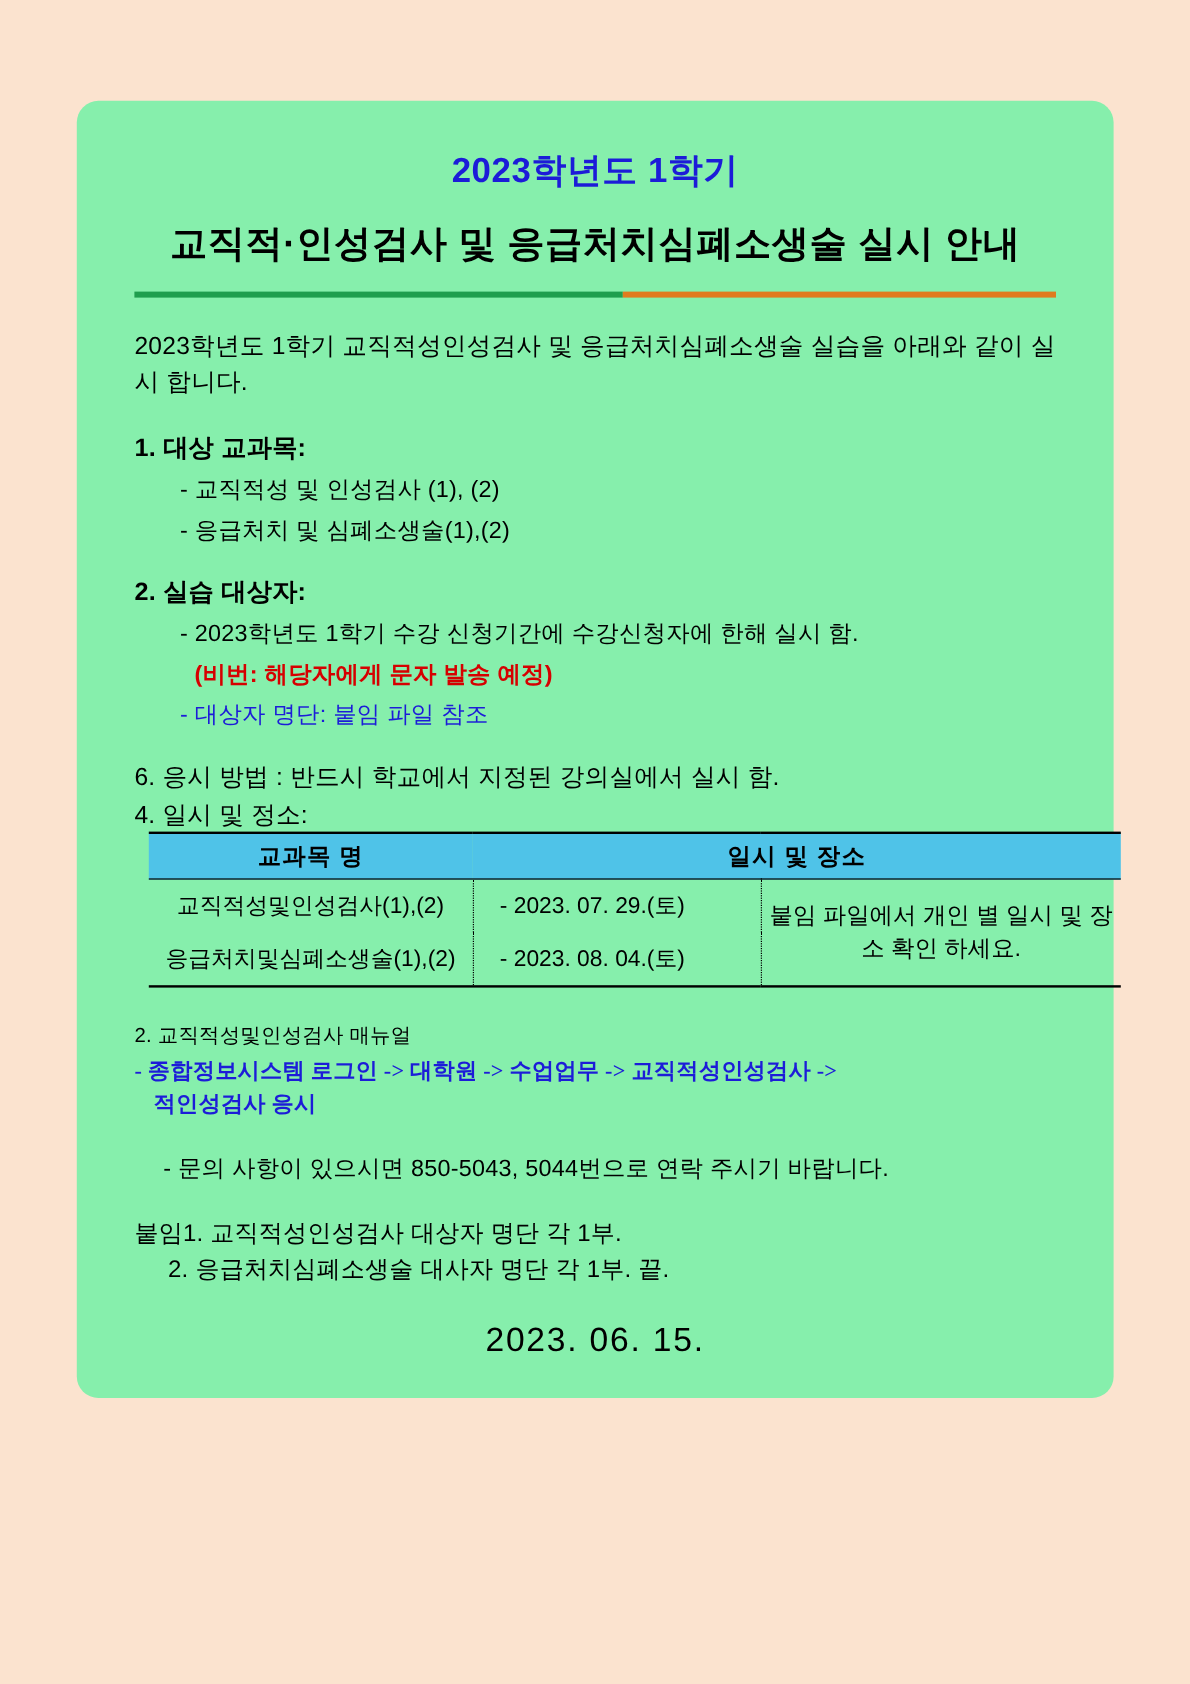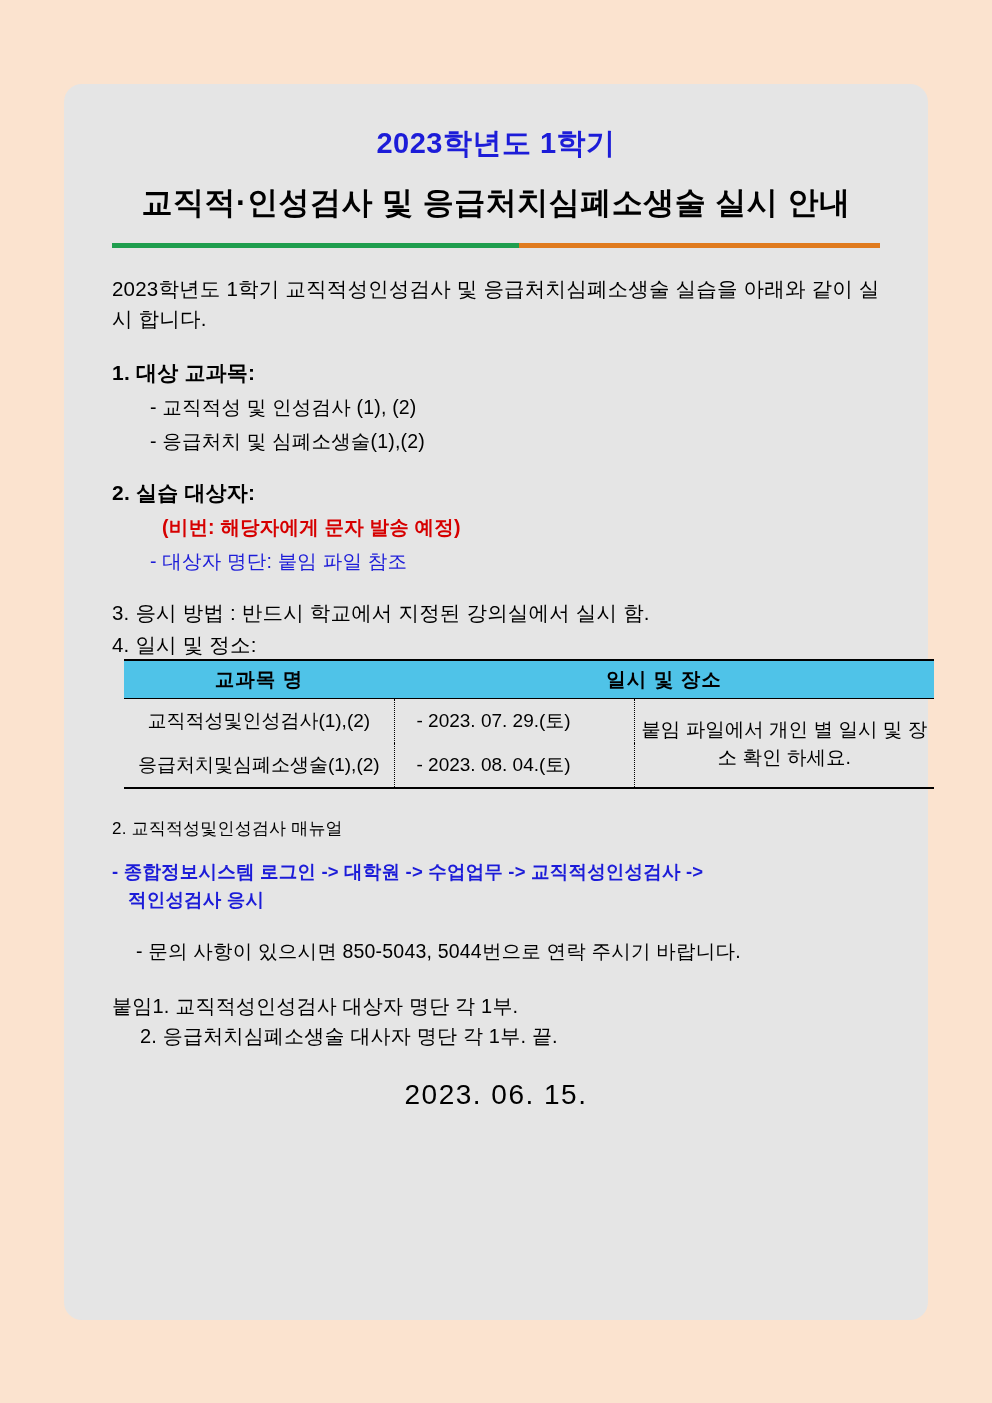--- a/index.html
+++ b/index.html
@@ -11,22 +11,22 @@
     height: 1403px;
     background: #fbe3cf;
     font-family: "Liberation Sans", sans-serif;
     overflow: hidden;
   }
   .page {
     position: absolute;
     left: 64px;
     top: 84px;
     width: 864px;
-    height: 1236px;
-    background: #e5e5e5;
+    height: 1081px;
+    background: #86efac;
     border-radius: 18px;
     box-sizing: border-box;
     padding: 40px 48px 30px 48px;
   }
   .title-block {
     text-align: center;
   }
   .title-line1 {
     color: #1c1cd8;
     font-size: 29px;
@@ -132,26 +132,27 @@
     line-height: 1.45;
     border-bottom: 2px solid #000;
   }
   .manual-head {
     margin-top: 28px;
     font-size: 17px;
     color: #000;
     letter-spacing: 0.2px;
   }
   .path {
-    margin-top: 18px;
+    margin-top: 6px;
     font-size: 18.5px;
     font-weight: bold;
     color: #1c1cd8;
     line-height: 1.5;
     letter-spacing: 0.2px;
+    font-family: Liberation Serif, serif;
   }
   .path .indent {
     display: block;
     margin-left: 16px;
   }
   .attach {
     margin-top: 26px;
     font-size: 20px;
     color: #000;
     line-height: 1.5;
@@ -187,26 +188,27 @@
   <div class="intro">2023학년도 1학기 교직적성인성검사 및 응급처치심폐소생술 실습을 아래와 같이 실시 합니다.</div>
 
   <div class="sec">
     <div class="sec-head">1. 대상 교과목:</div>
     <div class="bullet">- 교직적성 및 인성검사 (1), (2)</div>
     <div class="bullet">- 응급처치 및 심폐소생술(1),(2)</div>
   </div>
 
   <div class="sec">
     <div class="sec-head">2. 실습 대상자:</div>
+    <div class="bullet">- 2023학년도 1학기 수강 신청기간에 수강신청자에 한해 실시 함.</div>
     <div class="bullet red">(비번: 해당자에게 문자 발송 예정)</div>
     <div class="bullet blue">- 대상자 명단: 붙임 파일 참조</div>
   </div>
 
   <div class="sec">
-    <div class="sec-head-plain">3. 응시 방법 : 반드시 학교에서 지정된 강의실에서 실시 함.</div>
+    <div class="sec-head-plain">6. 응시 방법 : 반드시 학교에서 지정된 강의실에서 실시 함.</div>
     <div class="sec-head-plain" style="margin-top:4px;">4. 일시 및 정소:</div>
   </div>
 
   <table class="schedule">
     <colgroup>
       <col style="width:270px">
       <col style="width:240px">
       <col style="width:300px">
     </colgroup>
     <thead>

